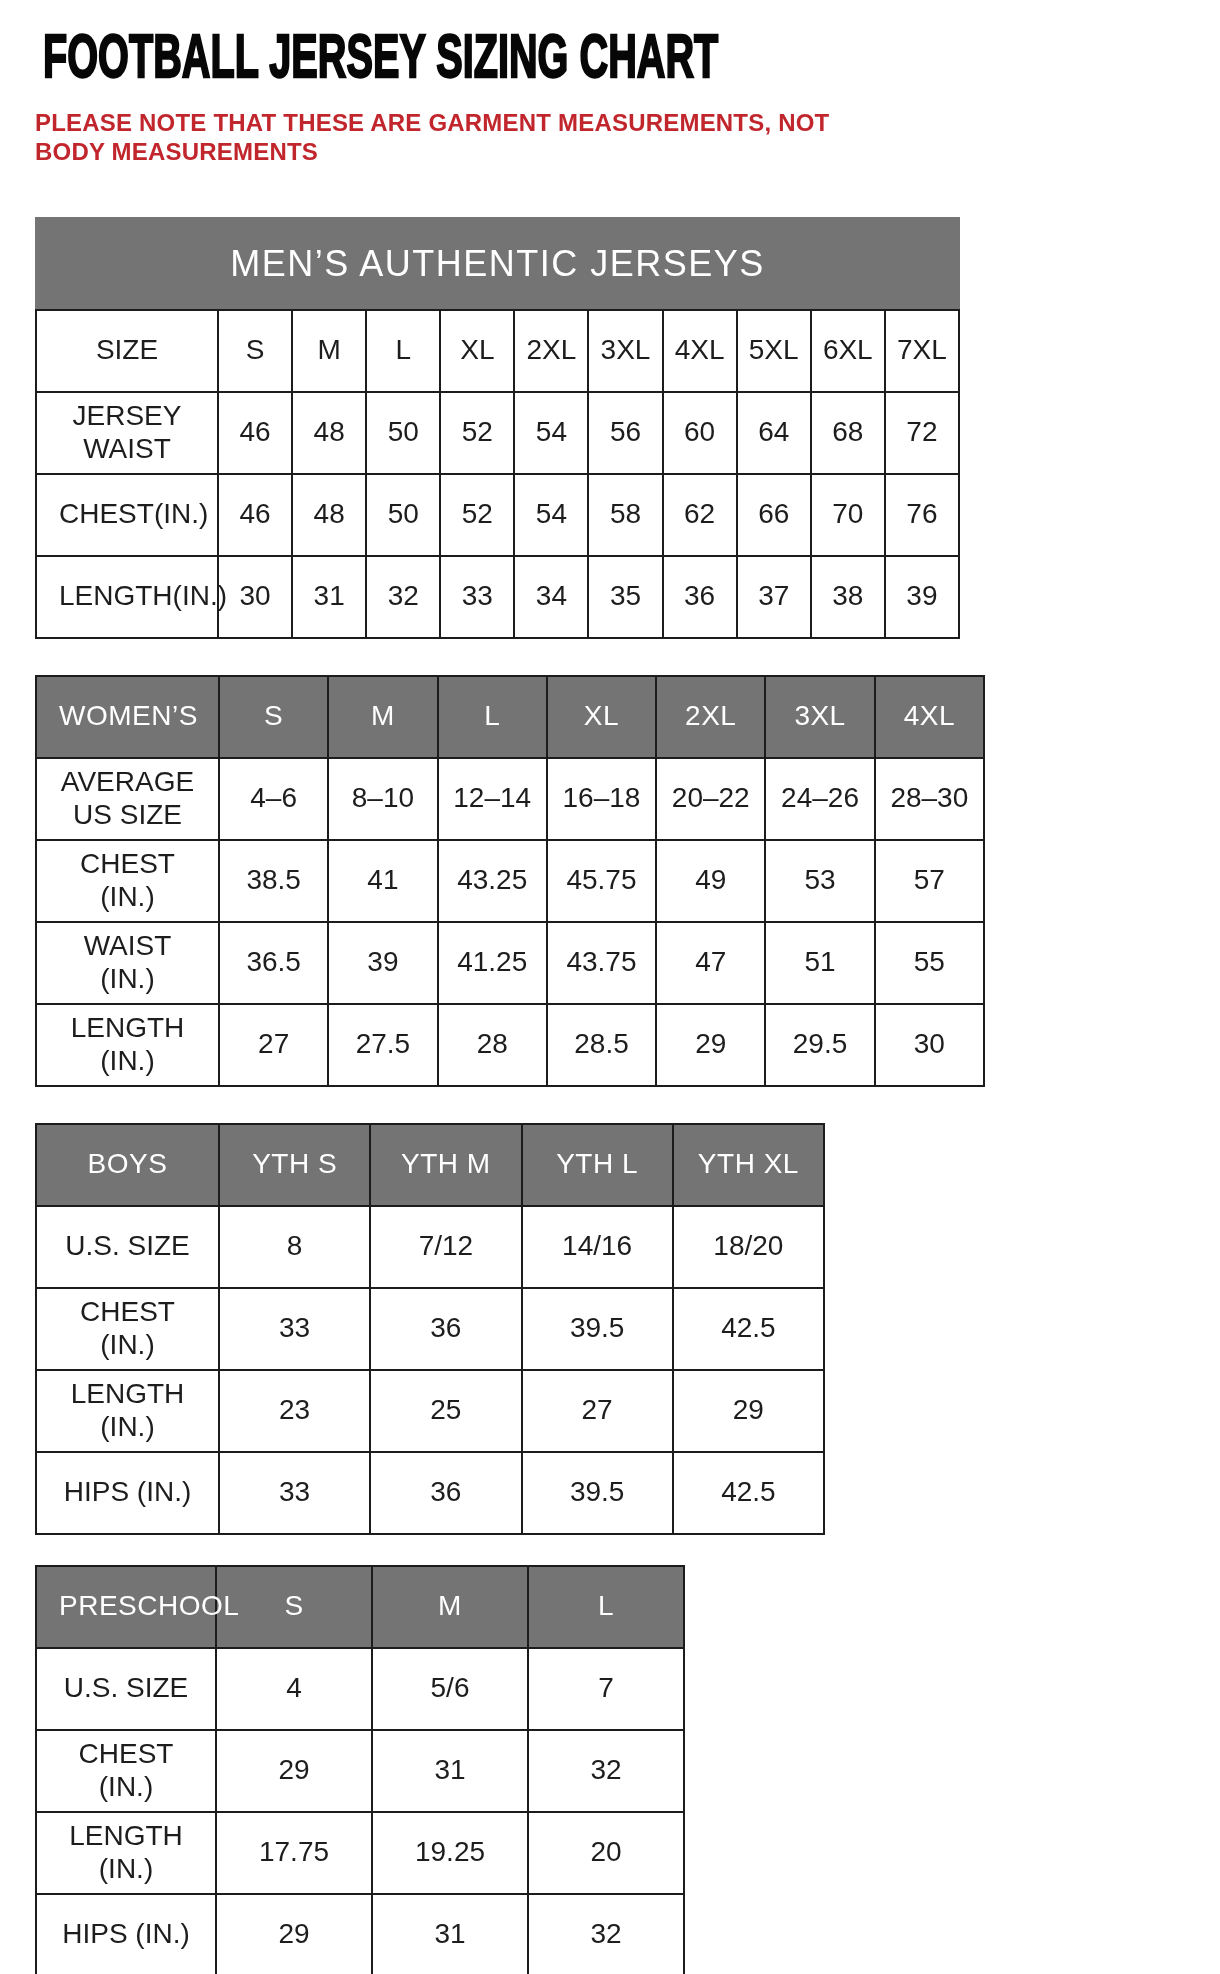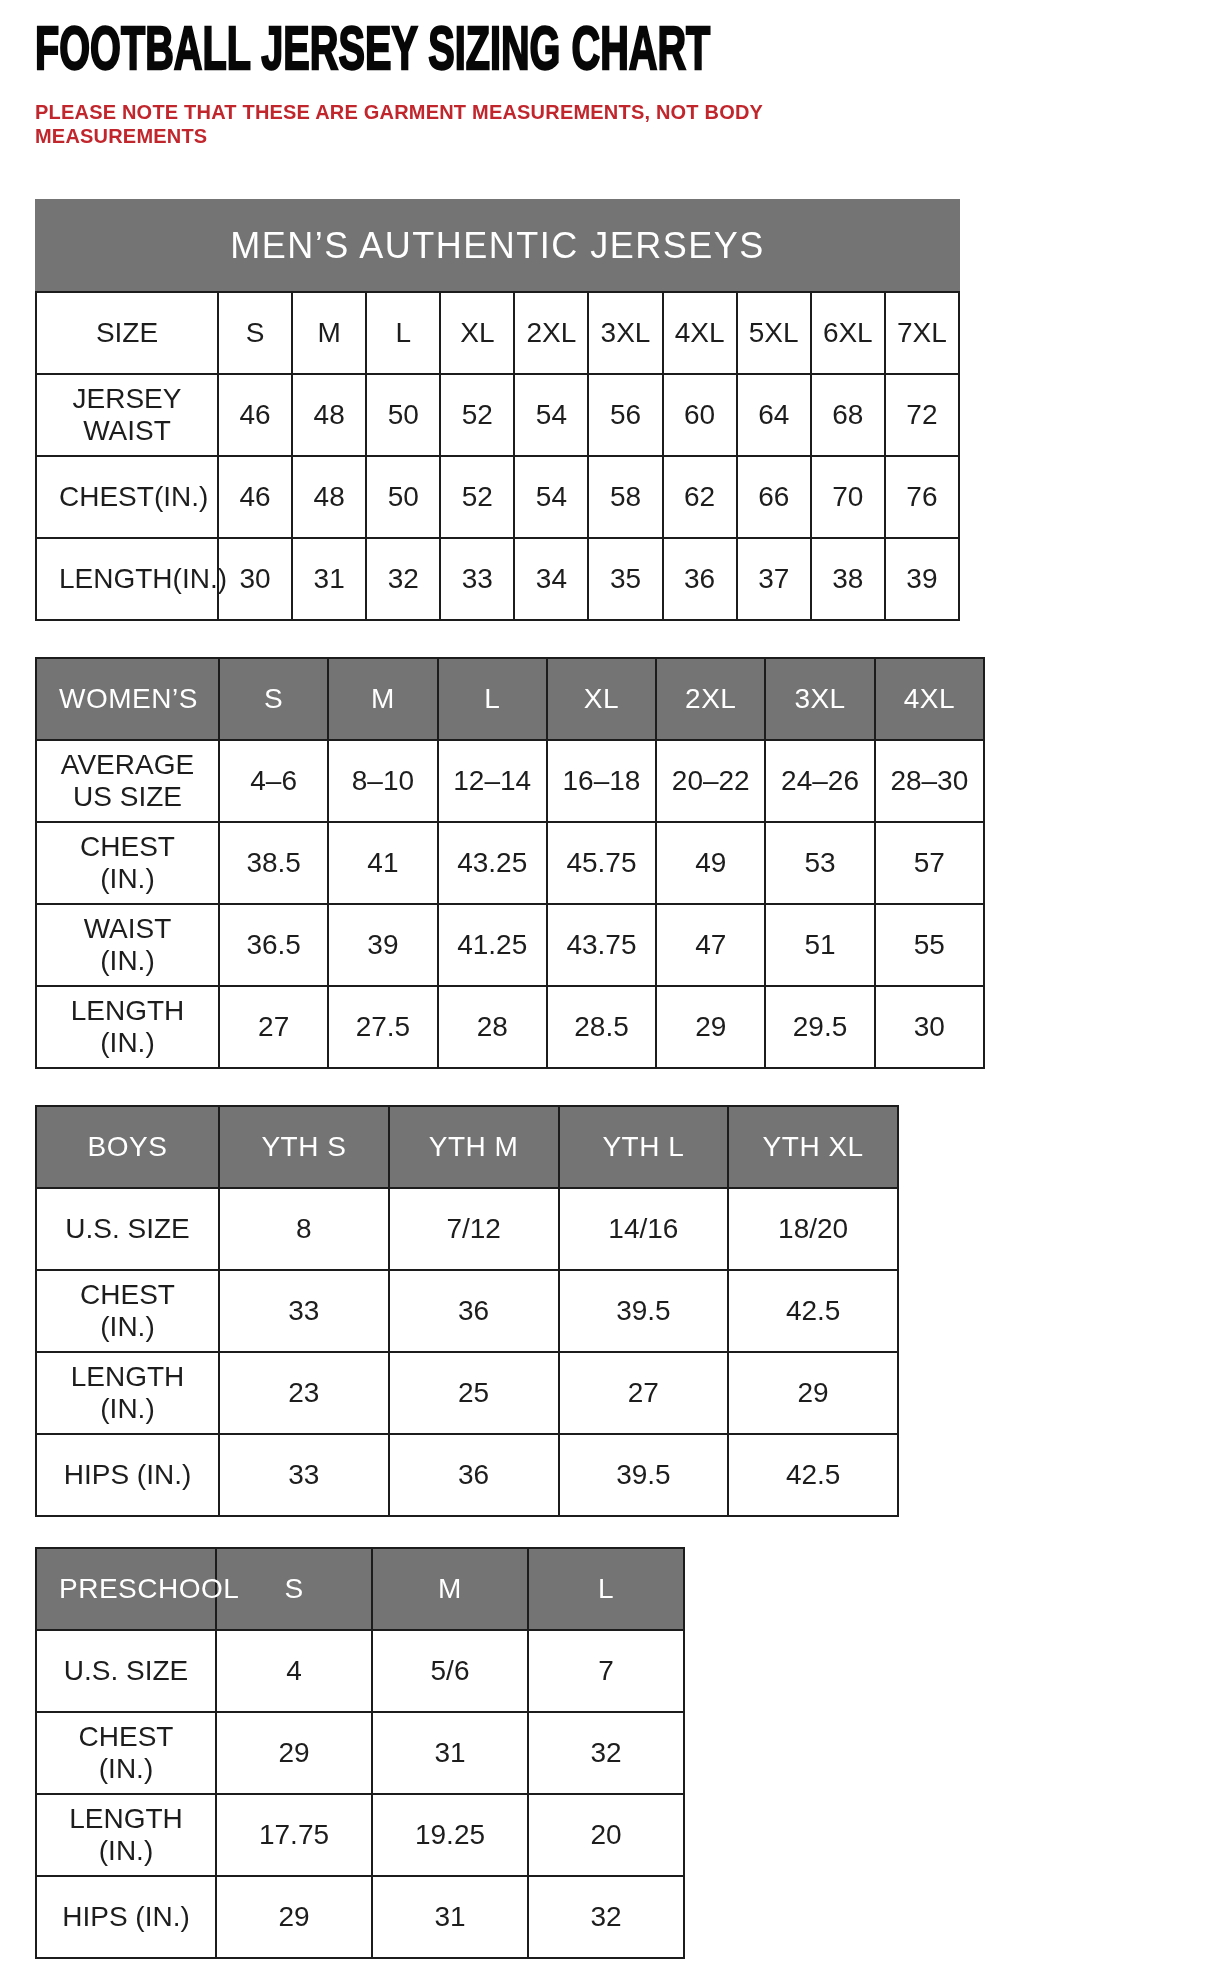--- a/index.html
+++ b/index.html
@@ -4,39 +4,39 @@
 <style>
   html, body { margin: 0; padding: 0; background: #ffffff; }
   body {
     width: 1220px;
     font-family: "Liberation Sans", sans-serif;
     color: #1d1d1d;
   }
   .page { padding: 16px 35px 30px 35px; box-sizing: border-box; }
 
   
-  .title { margin: 0; height: 66px; white-space: nowrap; }
+  .title { margin: 8px; height: 66px; white-space: nowrap; }
   .title-inner {
     display: inline-block;
     font-size: 62px;
     line-height: 1.02;
     font-weight: 700;
     color: #070707;
     -webkit-text-stroke: 2.3px #070707;
     transform: scaleX(0.64);
     transform-origin: left center;
     letter-spacing: 0px;
   }
 
   
   .note {
     margin: 18px 0 0 0;
     max-width: 820px;
     color: #c2262d;
-    font-size: 20px;
+    font-size: 24px;
     font-weight: 700;
     line-height: 1.22;
     letter-spacing: 0.2px;
   }
 
   
   table { border-collapse: collapse; table-layout: fixed; }
   td {
     border: 2px solid #1c1c1c;
     text-align: center;
@@ -61,21 +61,21 @@
   .hd {
     background: #747474;
     color: #ffffff;
     font-size: 28px;
     letter-spacing: 0.5px;
   }
   .lbl { padding: 0 22px; }
 
   .tbl-mens      { width: 925px; margin-top: 50px; }
   .tbl-womens    { width: 950px; margin-top: 36px; }
-  .tbl-boys      { width: 864px; margin-top: 36px; }
+  .tbl-boys      { width: 790px; margin-top: 36px; }
   .tbl-preschool { width: 650px; margin-top: 30px; }
 
   .col-label-mens      { width: 182px; }
   .col-label-womens    { width: 183px; }
   .col-label-boys      { width: 183px; }
   .col-label-preschool { width: 180px; }
 </style>
 </head>
 <body>
 

